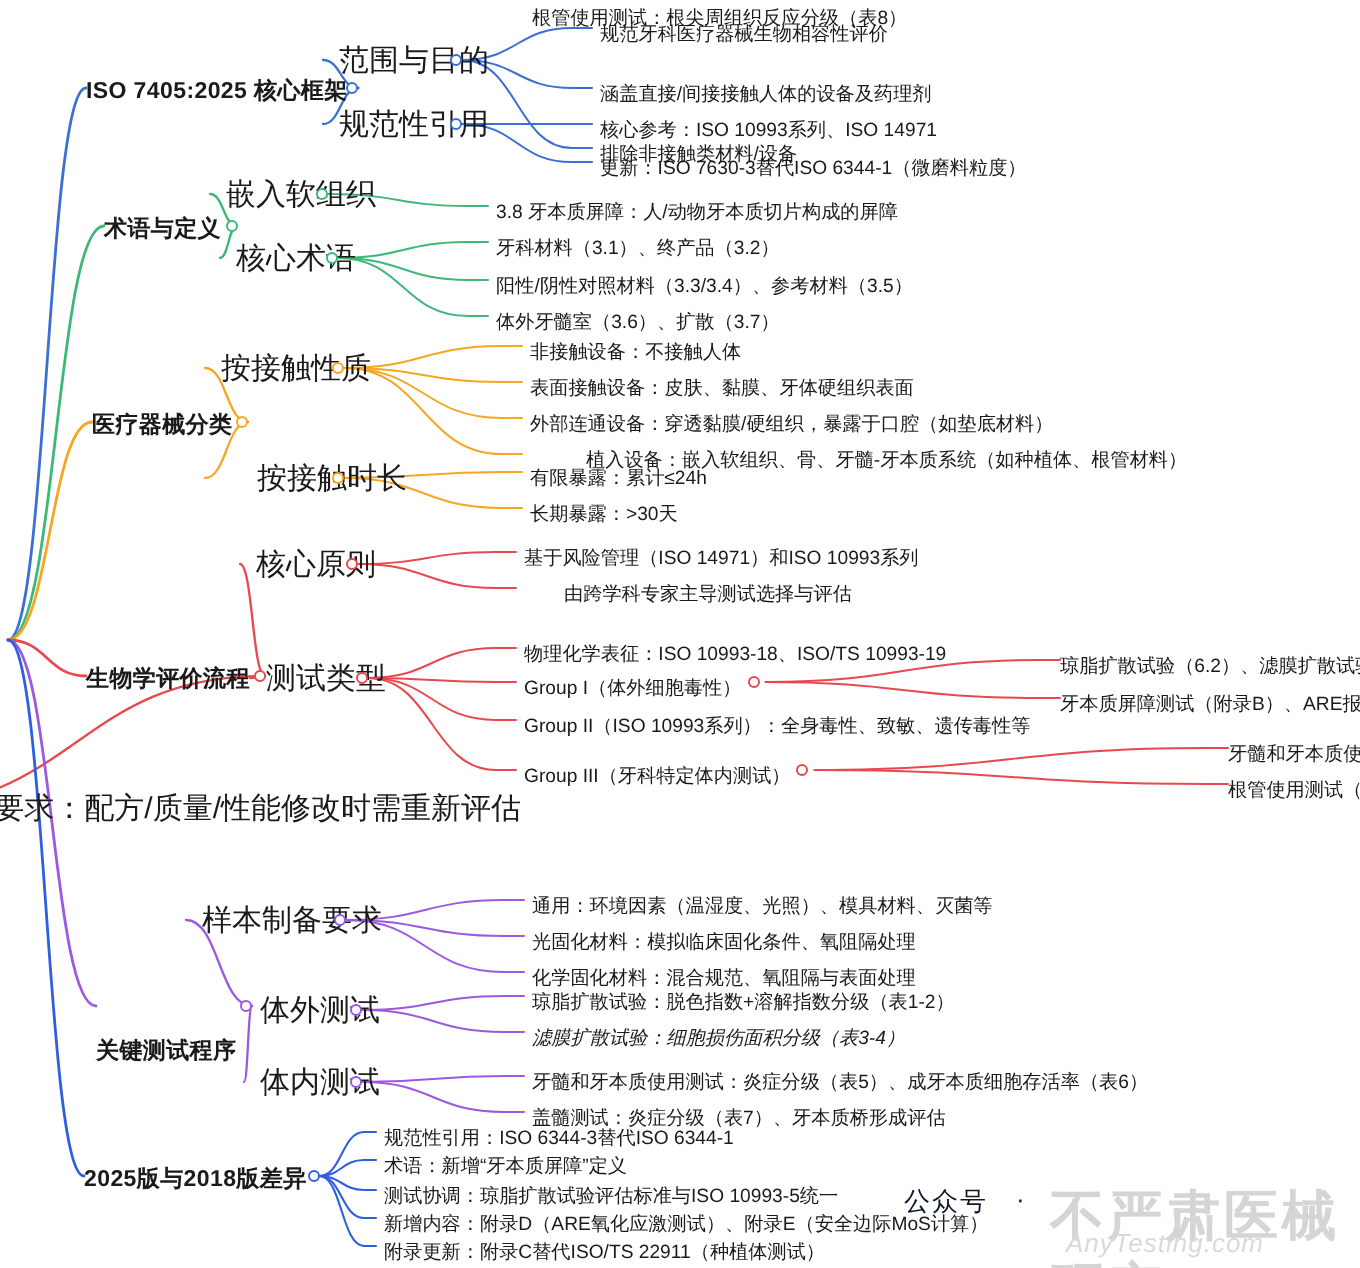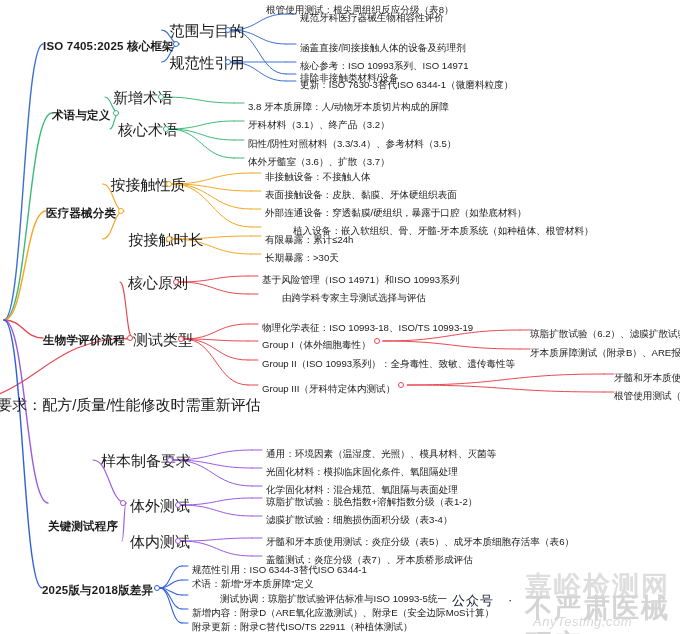--- a/index.html
+++ b/index.html
@@ -130,21 +130,21 @@
       <div class="dot" style="left: 225px; top: 27px; border-color: rgb(59, 111, 212);"></div>
       <div class="node lvl3" style="left: 300px; top: 8.048px;"><span class="txt">规范牙科医疗器械生物相容性评价</span></div>
       <div class="node lvl3" style="left: 300px; top: 38.048px;"><span class="txt">涵盖直接/间接接触人体的设备及药理剂</span></div>
       <div class="node lvl3" style="left: 300px; top: 68.048px;"><span class="txt">排除非接触类材料/设备</span></div>
       <div class="node lvl2" style="left: 169.5px; top: 55.49px;"><span class="txt">规范性引用</span></div>
       <div class="dot" style="left: 225px; top: 59px; border-color: rgb(59, 111, 212);"></div>
       <div class="node lvl3" style="left: 300px; top: 56.048px;"><span class="txt">核心参考：ISO 10993系列、ISO 14971</span></div>
       <div class="node lvl3" style="left: 300px; top: 75.048px;"><span class="txt">更新：ISO 7630-3替代ISO 6344-1（微磨料粒度）</span></div>
       <div class="node lvl1" style="left: 52px; top: 105.87px;"><span class="txt">术语与定义</span></div>
       <div class="dot" style="left: 112.5px; top: 110px; border-color: rgb(60, 184, 120);"></div>
-      <div class="node lvl2" style="left: 113px; top: 90.49px;"><span class="txt">新增术语</span></div>
+      <div class="node lvl2" style="left: 113px; top: 90.49px;"><span class="txt">嵌入软组织</span></div>
       <div class="dot" style="left: 158px; top: 94px; border-color: rgb(60, 184, 120);"></div>
       <div class="node lvl3" style="left: 248px; top: 97.048px;"><span class="txt">3.8 牙本质屏障：人/动物牙本质切片构成的屏障</span></div>
       <div class="node lvl2" style="left: 118px; top: 122.49px;"><span class="txt">核心术语</span></div>
       <div class="dot" style="left: 163px; top: 126px; border-color: rgb(60, 184, 120);"></div>
       <div class="node lvl3" style="left: 248px; top: 115.048px;"><span class="txt">牙科材料（3.1）、终产品（3.2）</span></div>
       <div class="node lvl3" style="left: 248px; top: 134.048px;"><span class="txt">阳性/阴性对照材料（3.3/3.4）、参考材料（3.5）</span></div>
       <div class="node lvl3" style="left: 248px; top: 152.048px;"><span class="txt">体外牙髓室（3.6）、扩散（3.7）</span></div>
       <div class="node lvl1" style="left: 46px; top: 203.87px;"><span class="txt">医疗器械分类</span></div>
       <div class="dot" style="left: 118px; top: 208px; border-color: rgb(245, 166, 35);"></div>
       <div class="node lvl2" style="left: 110.5px; top: 177.49px;"><span class="txt">按接触性质</span></div>
@@ -179,33 +179,32 @@
       <div class="node lvl1" style="left: 48px; top: 484px; margin-top: 33px;"><span class="txt">关键测试程序</span></div>
       <div class="dot" style="left: 120px; top: 500px; border-color: rgb(155, 89, 224);"></div>
       <div class="node lvl2" style="left: 101px; top: 453.49px;"><span class="txt">样本制备要求</span></div>
       <div class="dot" style="left: 167px; top: 457px; border-color: rgb(155, 89, 224);"></div>
       <div class="node lvl3" style="left: 266px; top: 444.048px;"><span class="txt">通用：环境因素（温湿度、光照）、模具材料、灭菌等</span></div>
       <div class="node lvl3" style="left: 266px; top: 462.048px;"><span class="txt">光固化材料：模拟临床固化条件、氧阻隔处理</span></div>
       <div class="node lvl3" style="left: 266px; top: 480.048px;"><span class="txt">化学固化材料：混合规范、氧阻隔与表面处理</span></div>
       <div class="node lvl2" style="left: 130px; top: 498.49px;"><span class="txt">体外测试</span></div>
       <div class="dot" style="left: 175px; top: 502px; border-color: rgb(155, 89, 224);"></div>
       <div class="node lvl3" style="left: 266px; top: 492.048px;"><span class="txt">琼脂扩散试验：脱色指数+溶解指数分级（表1-2）</span></div>
-      <div class="node lvl3" style="left: 266px; top: 510.048px;"><span class="txt">滤膜扩散试验：细胞损伤面积分级（表3-4）</span></div>
+      <div class="node lvl3" style="left: 266px; top: 510.048px; font-style: italic;"><span class="txt">滤膜扩散试验：细胞损伤面积分级（表3-4）</span></div>
       <div class="node lvl2" style="left: 130px; top: 534.49px;"><span class="txt">体内测试</span></div>
       <div class="dot" style="left: 175px; top: 538px; border-color: rgb(155, 89, 224);"></div>
       <div class="node lvl3" style="left: 266px; top: 532.048px;"><span class="txt">牙髓和牙本质使用测试：炎症分级（表5）、成牙本质细胞存活率（表6）</span></div>
       <div class="node lvl3" style="left: 266px; top: 550.048px;"><span class="txt">盖髓测试：炎症分级（表7）、牙本质桥形成评估</span></div>
       <div class="node lvl3" style="left: 266px;"><span class="txt">根管使用测试：根尖周组织反应分级（表8）</span></div>
       <div class="node lvl1" style="left: 42px; top: 580.87px;"><span class="txt">2025版与2018版差异</span></div>
       <div class="dot" style="left: 153.672px; top: 585px; border-color: rgb(47, 95, 224);"></div>
       <div class="node lvl3" style="left: 192px; top: 560.048px;"><span class="txt">规范性引用：ISO 6344-3替代ISO 6344-1</span></div>
       <div class="node lvl3" style="left: 192px; top: 574.048px;"><span class="txt">术语：新增“牙本质屏障”定义</span></div>
-      <div class="node lvl3" style="left: 192px; top: 589.048px; margin-left: 28px;"><span class="txt">测试协调：琼脂扩散试验评估标准与ISO 10993-5统一</span></div>
+      <div class="node lvl3" style="left: 192px; top: 589.048px;"><span class="txt">测试协调：琼脂扩散试验评估标准与ISO 10993-5统一</span></div>
       <div class="node lvl3" style="left: 192px; top: 603.048px;"><span class="txt">新增内容：附录D（ARE氧化应激测试）、附录E（安全边际MoS计算）</span></div>
       <div class="node lvl3" style="left: 192px; top: 617.048px;"><span class="txt">附录更新：附录C替代ISO/TS 22911（种植体测试）</span></div>
     </div>
 
   <div class="watermark wm-cn" style="left:452px;top:592px;">公众号</div>
   <div class="watermark wm-cn" style="left:508px;top:592px;">·</div>
-  <div class="watermark wm-big1" style="left:525px;top:568px;">嘉峪检测网</div>
   <div class="watermark wm-big2" style="left:525px;top:590px;">不严肃医械研究</div>
   <div class="watermark wm-latin" style="left:533px;top:614px;">AnyTesting.com</div>
 </div>
 
 </body></html>

